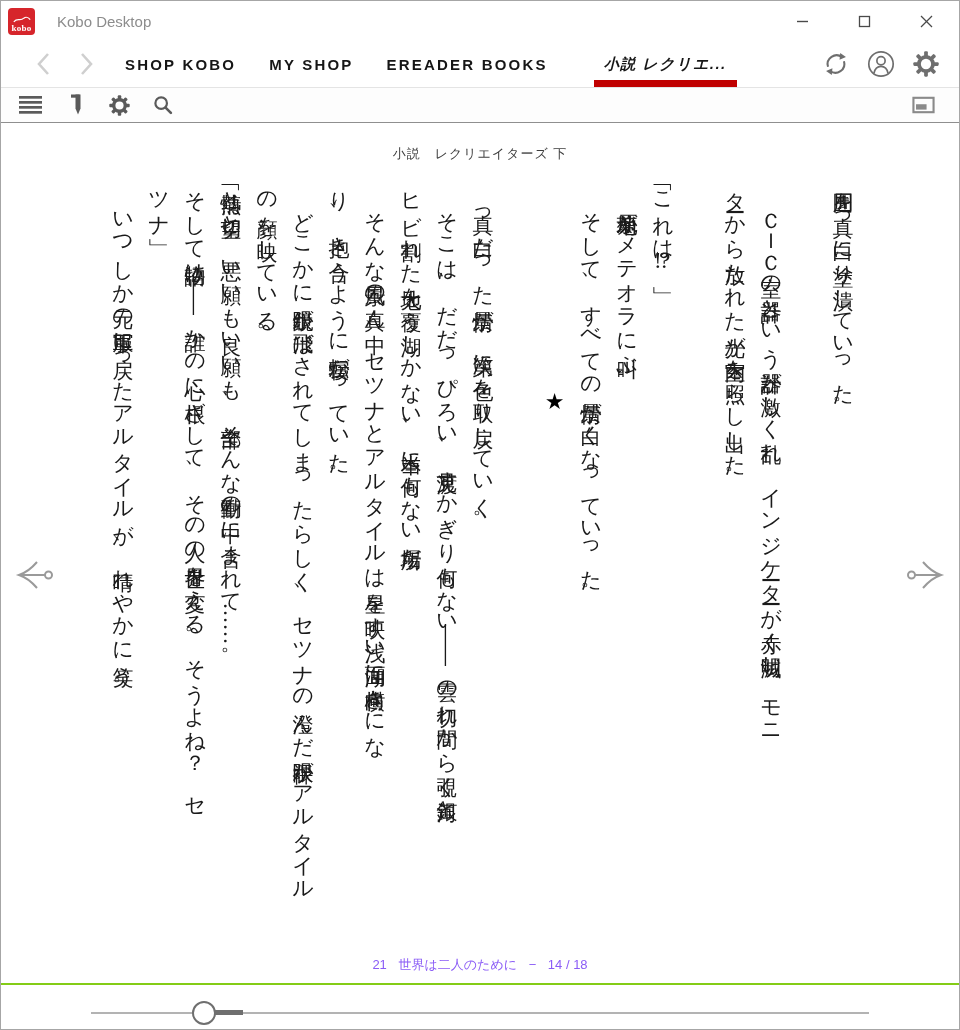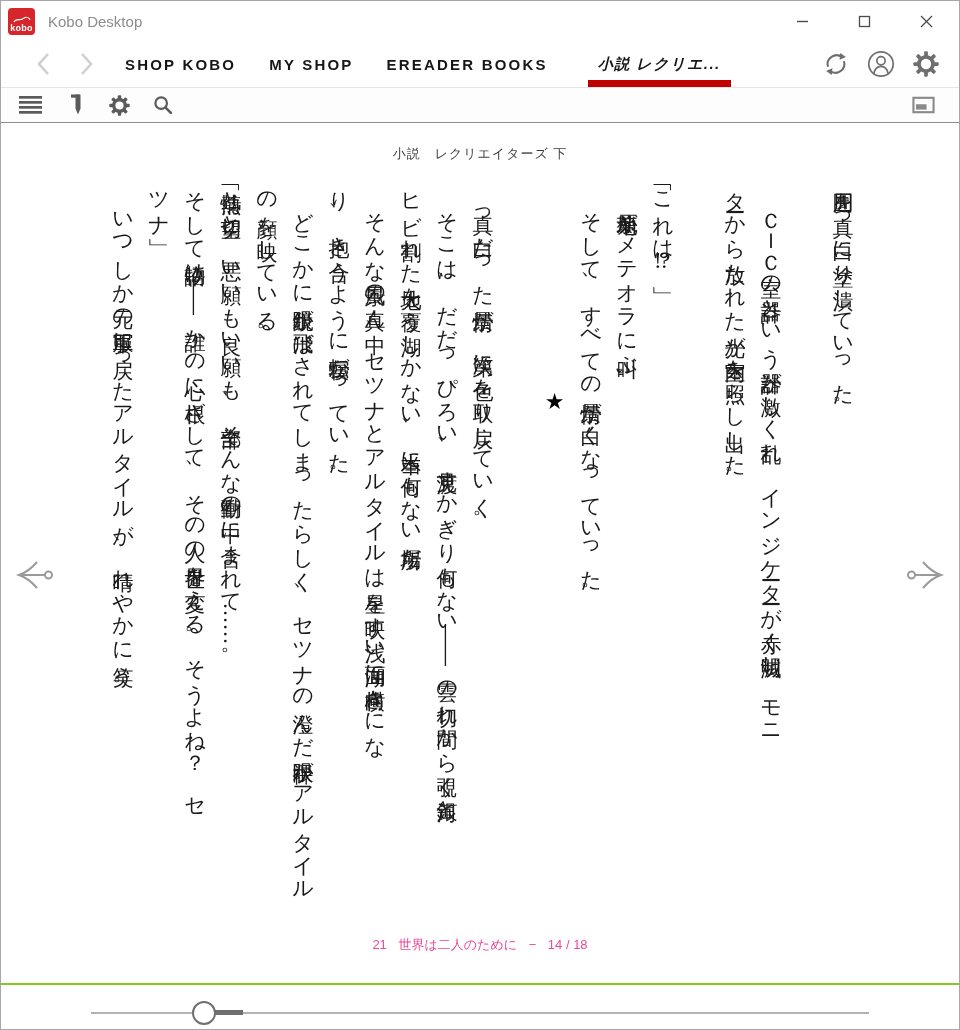--- a/index.html
+++ b/index.html
@@ -5,30 +5,30 @@
   html,body{margin:0;padding:0;background:#e8e8e8;}
   .window{
     width:960px;height:1030px;box-sizing:border-box;border:1px solid #a6a6a6;
     background:#fff;display:flex;flex-direction:column;
     font-family:"Liberation Sans",sans-serif;position:relative;overflow:hidden;
   }
   
   .titlebar{height:40px;display:flex;align-items:center;padding-left:7px;flex:none;}
   .logo{width:27px;height:27px;border-radius:4px;background:#d6252b;display:flex;
         flex-direction:column;align-items:center;justify-content:flex-end;padding-bottom:2px;box-sizing:border-box;}
-  .logo .kobo-word{color:#fff;font-size:9px;font-weight:bold;letter-spacing:.3px;line-height:9px;}
-  .app-title{color:#8c8c8c;font-size:15px;margin-left:13px;}
+  .logo .kobo-word{color:#fff;font-size:9px;font-weight:bold;letter-spacing:.3px;line-height:9px;font-family:Liberation Serif, serif;}
+  .app-title{color:#8c8c8c;font-size:15px;margin-left:22px;}
   .win-controls{margin-left:auto;display:flex;align-items:center;gap:40px;padding-right:22px;}
   .win-btn{width:22px;height:22px;display:flex;align-items:center;justify-content:center;cursor:default;}
   
   .navbar{height:46px;display:flex;align-items:center;padding-left:35px;flex:none;position:relative;}
   .nav-chevrons{display:flex;gap:28px;align-items:center;}
   .nav-menu{display:flex;align-items:center;gap:33px;margin-left:31px;height:100%;justify-content:flex-end;}
   .nav-item{font-size:15px;font-weight:700;letter-spacing:2.2px;color:#161616;white-space:nowrap;cursor:pointer;}
-  .active-tab{position:relative;display:flex;align-items:center;height:100%;margin-left:12px;padding:0 5px;}
+  .active-tab{position:relative;display:flex;align-items:center;height:100%;margin-left:18px;padding:0 5px;}
   .active-tab .tab-label{font-size:15px;font-weight:700;font-style:italic;letter-spacing:1.5px;color:#161616;white-space:nowrap;}
   .active-tab::after{content:"";position:absolute;left:-5px;right:-5px;bottom:0;height:7px;background:#c00000;}
   .nav-right{margin-left:auto;display:flex;align-items:center;gap:11px;padding-right:16px;}
   .nav-right .icon-btn{width:34px;height:34px;display:flex;align-items:center;justify-content:center;cursor:pointer;}
   
   .toolbar{height:34px;border-top:1px solid #e4e4e4;border-bottom:1px solid #8f8f8f;
            display:flex;align-items:center;padding:0 14px;flex:none;background:#fdfdfd;}
   .tool-btn{width:43px;height:28px;display:flex;align-items:center;justify-content:center;cursor:pointer;}
   .tool-btn:first-child{width:36px;justify-content:flex-start;padding-left:4px;}
   .toolbar-spacer{flex:1;}
@@ -36,22 +36,22 @@
   .reader{flex:none;height:862px;position:relative;background:#fff;border-bottom:2px solid #84cc16;box-sizing:border-box;}
   .book-title{position:absolute;top:22px;left:0;right:0;text-align:center;
               font-size:13px;color:#3c3c3c;letter-spacing:1px;}
   .columns{position:absolute;top:54px;right:106px;height:756px;display:flex;
            flex-direction:row-reverse;gap:15px;}
   .col{width:21px;height:756px;writing-mode:vertical-rl;text-orientation:mixed;
        font-family:"DejaVu Serif","Liberation Serif",serif;
        font-size:21px;line-height:21px;color:#1a1a1a;white-space:pre;letter-spacing:0;}
   .col.spacer{width:21px;}
   .col.star-col{padding-top:212px;height:544px;font-size:22px;color:#000;}
-  .page-footer{position:absolute;bottom:29px;left:0;right:0;text-align:center;
-               font-size:13px;color:#ec4899;}
+  .page-footer{position:absolute;bottom:9px;left:0;right:0;text-align:center;
+               font-size:13px;color:#8b5cf6;}
   .page-footer span{margin:0 4px;}
   .page-arrow{position:absolute;top:432px;width:46px;height:40px;cursor:pointer;}
   .page-arrow.prev{left:12px;}
   .page-arrow.next{right:12px;}
   
   .bottombar{flex:1;position:relative;background:#fff;}
   .slider-track{position:absolute;top:27px;left:90px;right:90px;height:2px;background:#b3b3b3;}
   .chapter-segment{position:absolute;top:25px;left:214px;width:28px;height:5px;background:#6f6f6f;}
   .slider-handle{position:absolute;top:16px;left:191px;width:24px;height:24px;border-radius:50%;
                  background:#fff;border:2px solid #6f6f6f;box-sizing:border-box;cursor:pointer;}

